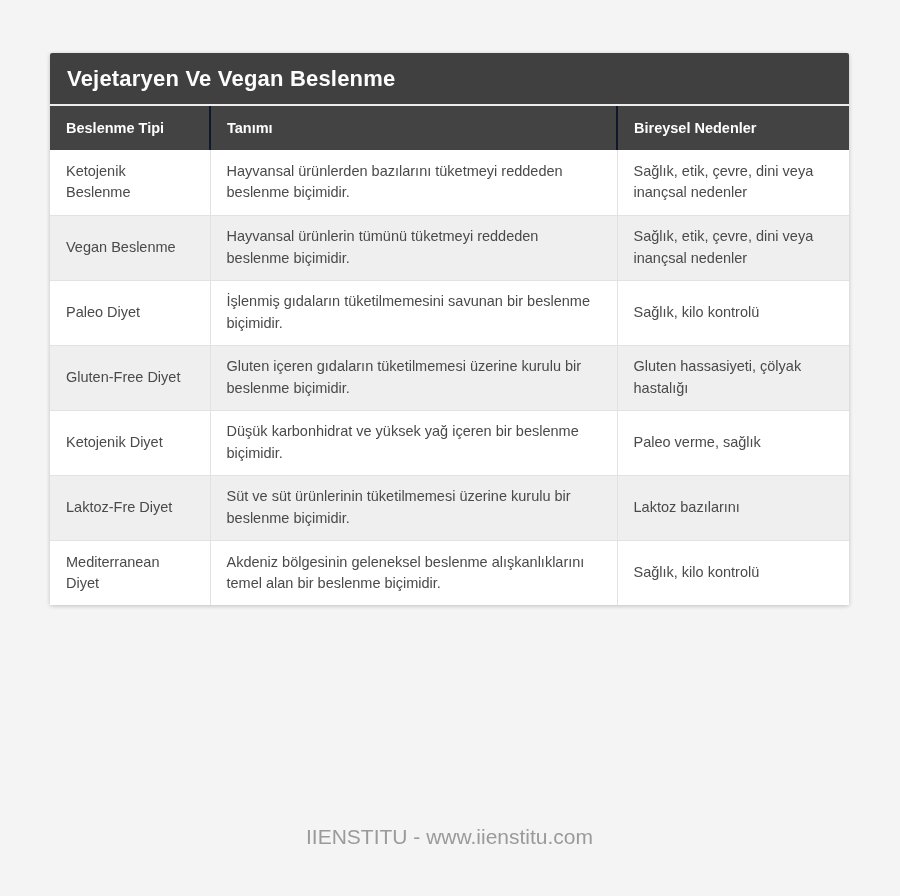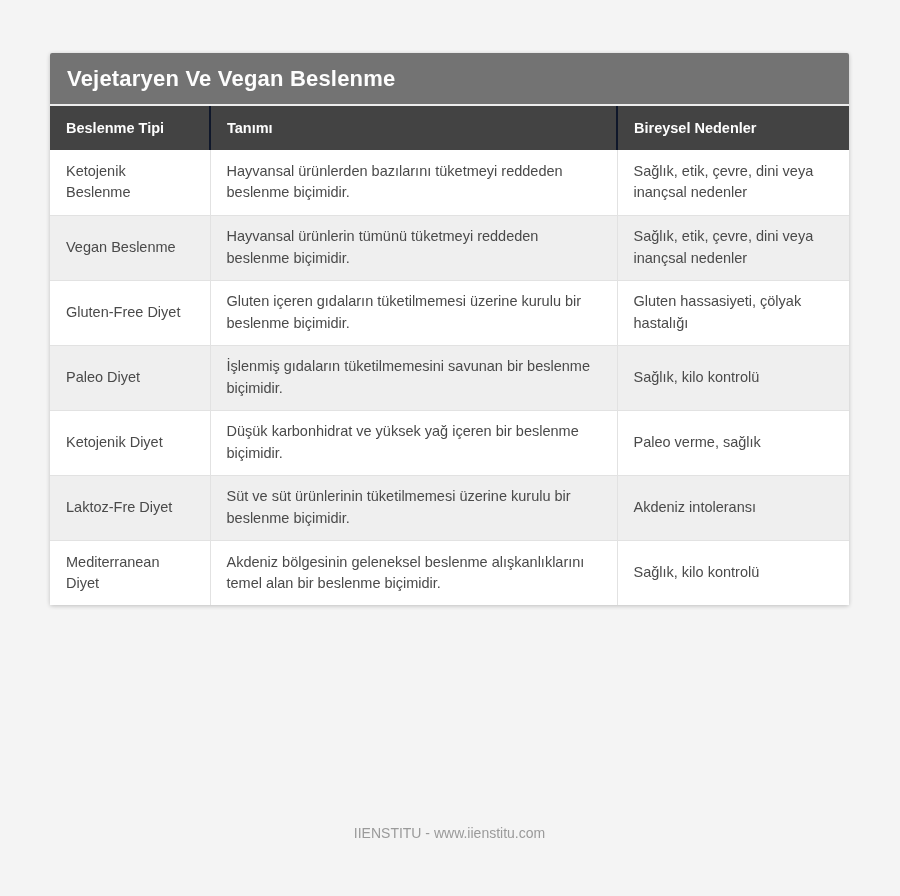--- a/index.html
+++ b/index.html
@@ -11,21 +11,21 @@
   }
   .card {
     position: absolute;
     left: 50px; top: 53px;
     width: 799px;
     background: #ffffff;
     border-radius: 2px;
     box-shadow: 0 1px 4px rgba(0,0,0,0.22);
   }
   .title-bar {
-    background: #737373;
+    background: #404040;
     color: #fdfdfd;
     height: 53px;
     line-height: 51px;
     padding: 0 17px;
     font-size: 22px;
     font-weight: bold;
     letter-spacing: 0.2px;
     border-bottom: 2px solid #ededed;
     border-radius: 2px 2px 0 0;
   }
@@ -60,21 +60,21 @@
   }
   tbody tr:nth-child(even) td { background: #efefef; }
   tbody tr + tr td { border-top: 1px solid #e2e2e2; }
   tbody td + td { border-left: 1px solid #e2e2e2; }
   .footer {
     position: absolute;
     left: 50px; top: 825px;
     width: 799px;
     text-align: center;
     color: #9a9a9a;
-    font-size: 14px;
+    font-size: 21px;
   }
 </style>
 </head>
 <body>
 
 <div class="card">
   <div class="title-bar">Vejetaryen Ve Vegan Beslenme</div>
   <table>
     <colgroup>
         <col class="c1">
@@ -93,38 +93,38 @@
         <td>Ketojenik Beslenme</td>
         <td>Hayvansal ürünlerden bazılarını tüketmeyi reddeden beslenme biçimidir.</td>
         <td>Sağlık, etik, çevre, dini veya inançsal nedenler</td>
       </tr>
       <tr>
         <td>Vegan Beslenme</td>
         <td>Hayvansal ürünlerin tümünü tüketmeyi reddeden beslenme biçimidir.</td>
         <td>Sağlık, etik, çevre, dini veya inançsal nedenler</td>
       </tr>
       <tr>
+        <td>Paleo Diyet</td>
+        <td>İşlenmiş gıdaların tüketilmemesini savunan bir beslenme biçimidir.</td>
+        <td>Sağlık, kilo kontrolü</td>
+      </tr>
+      <tr>
         <td>Gluten-Free Diyet</td>
         <td>Gluten içeren gıdaların tüketilmemesi üzerine kurulu bir beslenme biçimidir.</td>
         <td>Gluten hassasiyeti, çölyak hastalığı</td>
-      </tr>
-      <tr>
-        <td>Paleo Diyet</td>
-        <td>İşlenmiş gıdaların tüketilmemesini savunan bir beslenme biçimidir.</td>
-        <td>Sağlık, kilo kontrolü</td>
       </tr>
       <tr>
         <td>Ketojenik Diyet</td>
         <td>Düşük karbonhidrat ve yüksek yağ içeren bir beslenme biçimidir.</td>
         <td>Paleo verme, sağlık</td>
       </tr>
       <tr>
         <td>Laktoz-Fre Diyet</td>
         <td>Süt ve süt ürünlerinin tüketilmemesi üzerine kurulu bir beslenme biçimidir.</td>
-        <td>Akdeniz intoleransı</td>
+        <td>Laktoz bazılarını</td>
       </tr>
       <tr>
         <td>Mediterranean Diyet</td>
         <td>Akdeniz bölgesinin geleneksel beslenme alışkanlıklarını temel alan bir beslenme biçimidir.</td>
         <td>Sağlık, kilo kontrolü</td>
       </tr>
     </tbody>
   </table>
 </div>
 

